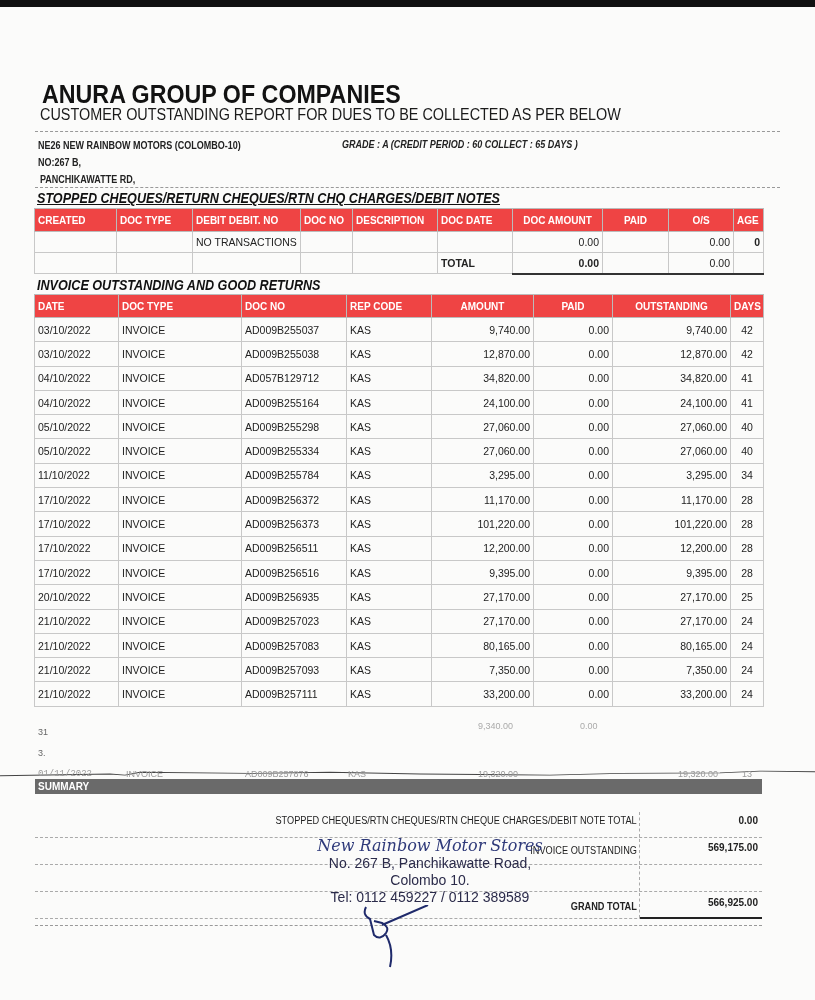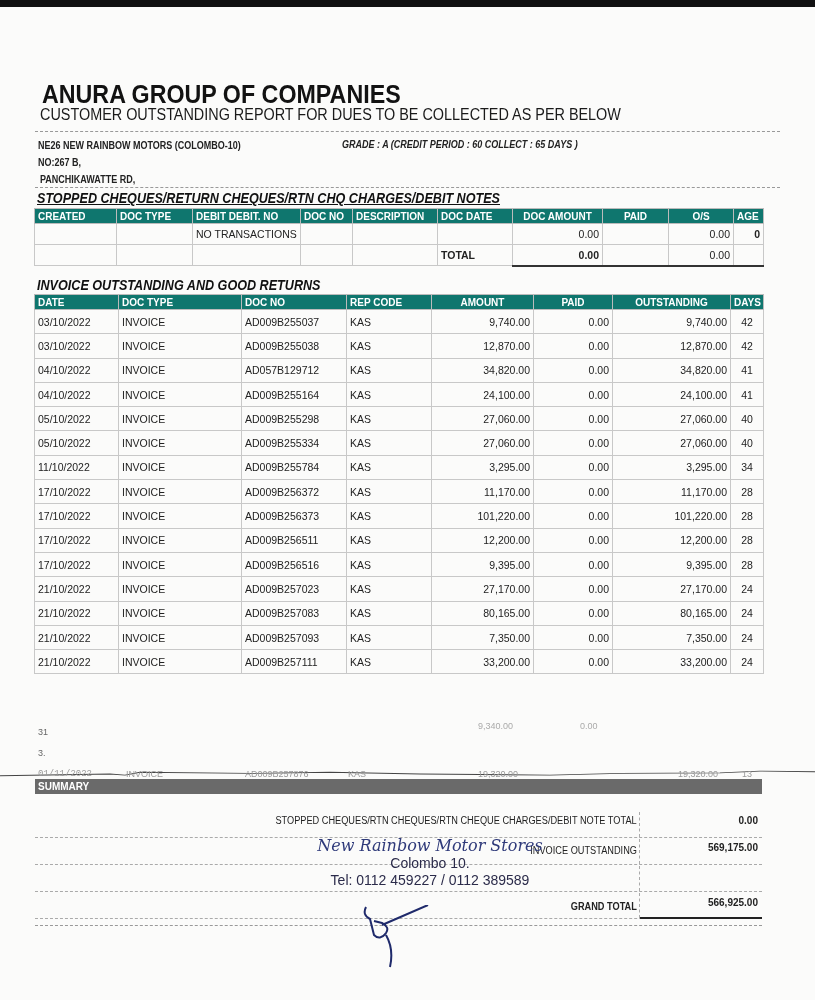--- a/index.html
+++ b/index.html
@@ -9,21 +9,21 @@
   .paper { position: absolute; left: 0; top: 7px; width: 815px; height: 993px; background: #fbfbfa; }
   .title { position: absolute; left: 42px; top: 80px; font-size: 25px; font-weight: bold; letter-spacing: 0px; transform: scaleX(0.93); transform-origin: left; color: #121212; }
   .subtitle { position: absolute; left: 40px; top: 106px; font-size: 16px; transform: scaleX(0.9); transform-origin: left; color: #1a1a1a; }
   .rule { position: absolute; left: 35px; width: 745px; border-top: 1px dashed #999; }
   .meta { position: absolute; font-size: 10px; font-weight: bold; color: #222; transform: scaleX(0.9); transform-origin: left; }
   .meta.italic { font-style: italic; }
   .section-title { position: absolute; left: 37px; font-size: 14px; font-weight: bold; font-style: italic; text-decoration: underline; transform: scaleX(0.9); transform-origin: left; color: #111; }
   .section-title.nouline { text-decoration: none; }
 
   table { position: absolute; border-collapse: collapse; table-layout: fixed; font-size: 10.5px; }
-  th { background: #0f766e; color: #fff; font-weight: bold; font-size: 10px; height: 15px; padding: 0 3px; border: 1px solid #bbb; text-align: left; white-space: nowrap; overflow: hidden; }
+  th { background: #ef4444; color: #fff; font-weight: bold; font-size: 10px; height: 23px; padding: 0 3px; border: 1px solid #bbb; text-align: left; white-space: nowrap; overflow: hidden; }
   th.r { text-align: center; }
   td { border: 1px solid #c8c8c8; padding: 0 3px; white-space: nowrap; overflow: hidden; color: #222; }
   td.r { text-align: right; }
   td.b { font-weight: bold; }
   .st td { height: 21px; }
   .inv td { height: 24.3px; }
   .inv td.days { text-align: center; }
 
   .tear { position: absolute; left: 0; top: 770px; width: 815px; height: 8px; }
   .faded { position: absolute; font-size: 9px; color: #aaa; }
@@ -242,20 +242,30 @@
         <td>17/10/2022</td>
         <td>INVOICE</td>
         <td>AD009B256516</td>
         <td>KAS</td>
         <td class="r">9,395.00</td>
         <td class="r">0.00</td>
         <td class="r">9,395.00</td>
         <td class="days">28</td>
       </tr>
       <tr>
+        <td>20/10/2022</td>
+        <td>INVOICE</td>
+        <td>AD009B256935</td>
+        <td>KAS</td>
+        <td class="r">27,170.00</td>
+        <td class="r">0.00</td>
+        <td class="r">27,170.00</td>
+        <td class="days">25</td>
+      </tr>
+      <tr>
         <td>21/10/2022</td>
         <td>INVOICE</td>
         <td>AD009B257023</td>
         <td>KAS</td>
         <td class="r">27,170.00</td>
         <td class="r">0.00</td>
         <td class="r">27,170.00</td>
         <td class="days">24</td>
       </tr>
       <tr>
@@ -325,19 +335,20 @@
 <div class="sum-row" style="top:877px; border-bottom:1px dashed #aaa;">
   <div class="sum-divider"></div>
   <div class="sum-label" style="font-weight:bold; top:8px;">GRAND TOTAL</div>
   <div class="sum-val" style="top:4px;">566,925.00</div>
   <div style="position:absolute; right:0; top:24px; width:122px; border-top:2px solid #222;"></div>
 </div>
 <div class="rule" style="top:925px; width:727px;"></div>
 
 <div class="stamp">
   <div class="name">New Rainbow Motor Stores</div>
+  <div class="line">No. 267 B, Panchikawatte Road,</div>
   <div class="line">Colombo 10.</div>
   <div class="line">Tel: 0112 459227 / 0112 389589</div>
 </div>
 
 <svg class="sig" width="90" height="70" viewBox="0 0 90 70">
   <path d="M6,2 Q2,10 10,14 L14,30 Q20,36 26,28 Q30,22 22,18 L14,16 M22,20 L68,0 M26,30 Q34,44 30,62" stroke="#1f2a6b" stroke-width="2" fill="none"></path>
 </svg>
 
 </body></html>

